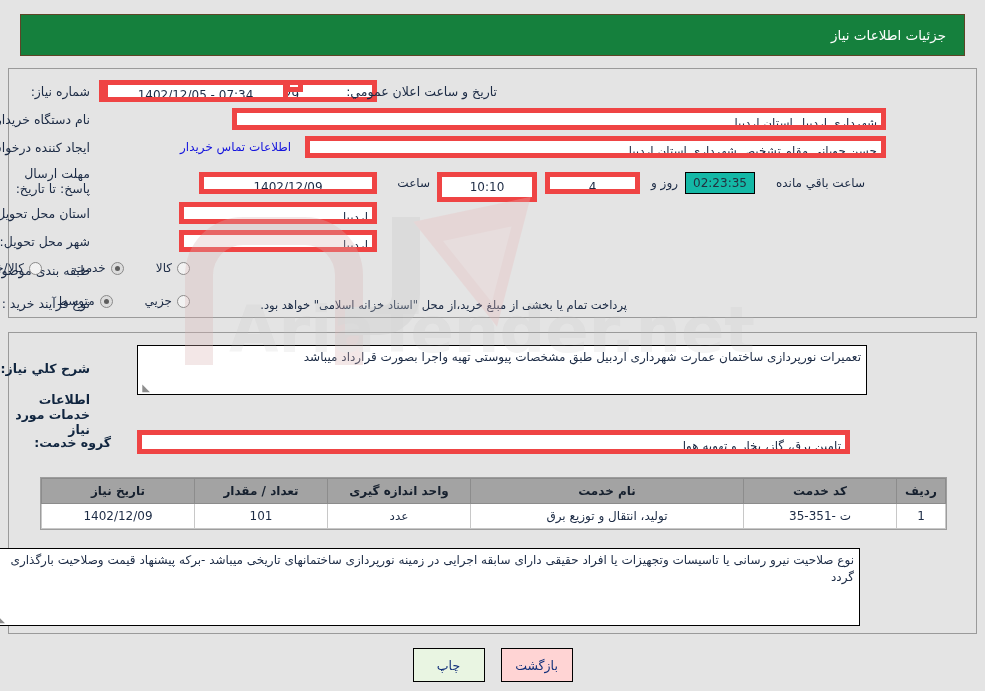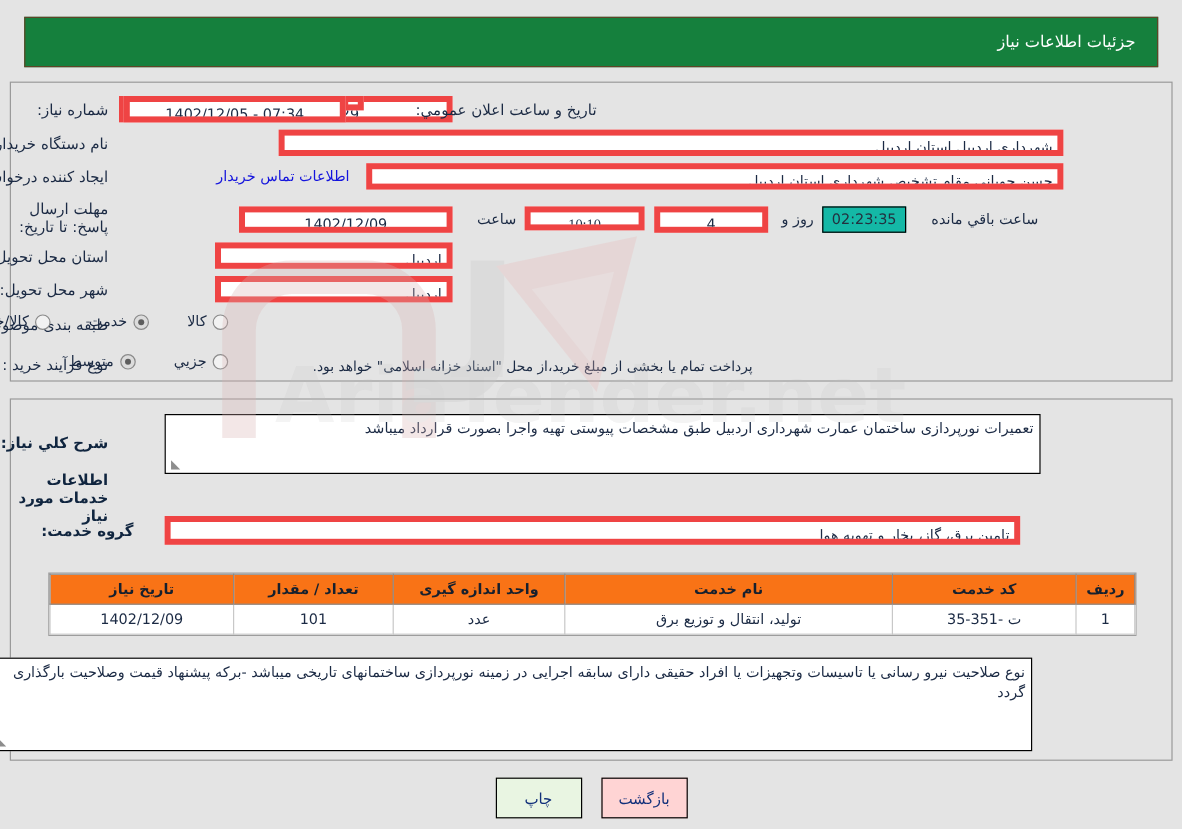--- a/index.html
+++ b/index.html
@@ -171,21 +171,21 @@
     background: #fff;
     z-index: 3;
   }
   table.items {
     width: 100%;
     border-collapse: collapse;
     font-size: 12px;
     direction: rtl;
   }
   table.items th {
-    background: #f97316;
+    background: #a3a3a3;
     color: #16202e;
     font-weight: bold;
     font-size: 12px;
     border: 1px solid #8c8c8c;
     height: 24px;
     padding: 0 6px;
     text-align: center;
     white-space: nowrap;
   }
   table.items td {
@@ -258,21 +258,21 @@
   <div class="lbl" style="right:895px; top:112px;">نام دستگاه خریدار:</div>
   <div class="fld rt" style="left:232px; top:108px; width:654px; height:22px;">شهرداری اردبیل استان اردبیل</div>
 
   <div class="lbl" style="right:895px; top:140px;">ایجاد کننده درخواست:</div>
   <div class="fld rt" style="left:305px; top:136px; width:581px; height:22px;">حسن جویانی مقام تشخیص شهرداری استان اردبیل</div>
   <div class="link" style="left:180px; top:140px;">اطلاعات تماس خریدار</div>
 
   <div class="lbl" style="right:895px; top:166px; width:88px; white-space:normal;">مهلت ارسال پاسخ: تا تاریخ:</div>
   <div class="fld" style="right:608px; top:172px; width:178px; height:22px;">1402/12/09</div>
   <div class="inline-txt" style="right:555px; top:176px;">ساعت</div>
-  <div class="fld" style="right:448px; top:172px; width:100px; height:20px;font-family:Liberation Serif, serif;">10:10</div>
+  <div class="fld" style="right:448px; top:172px; width:100px; height:30px;">10:10</div>
   <div class="fld" style="right:345px; top:172px; width:95px; height:22px;">4</div>
   <div class="inline-txt" style="right:307px; top:176px;">روز و</div>
   <div class="fld timer" style="right:230px; top:172px; width:70px; height:22px;">02:23:35</div>
   <div class="inline-txt" style="right:120px; top:176px;">ساعت باقي مانده</div>
 
   <div class="lbl" style="right:895px; top:206px;">استان محل تحویل:</div>
   <div class="fld rt" style="right:608px; top:202px; width:198px; height:22px;">اردبیل</div>
 
   <div class="lbl" style="right:895px; top:234px;">شهر محل تحویل:</div>
   <div class="fld rt" style="right:608px; top:230px; width:198px; height:22px;">اردبیل</div>

